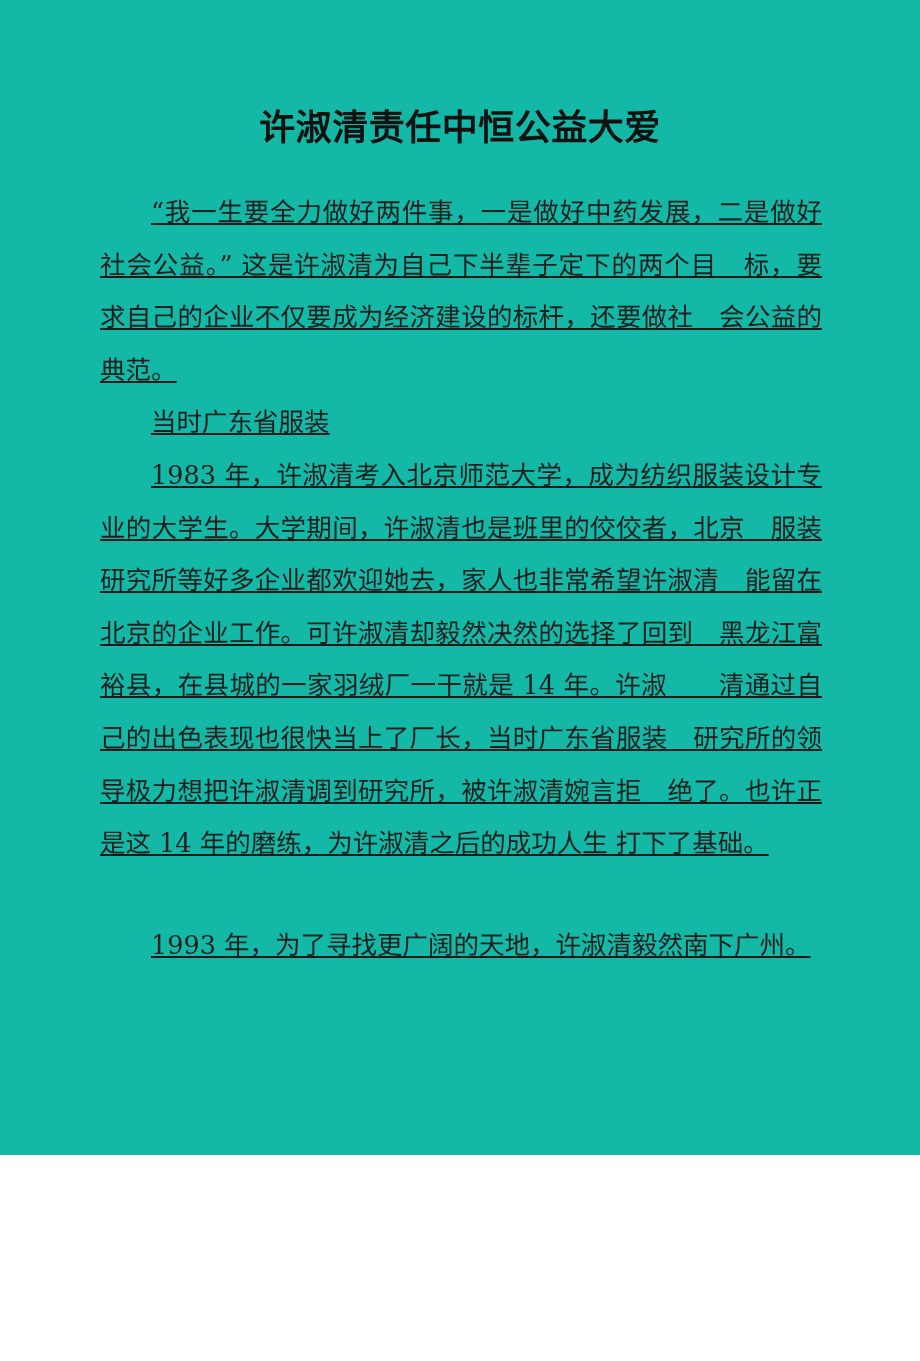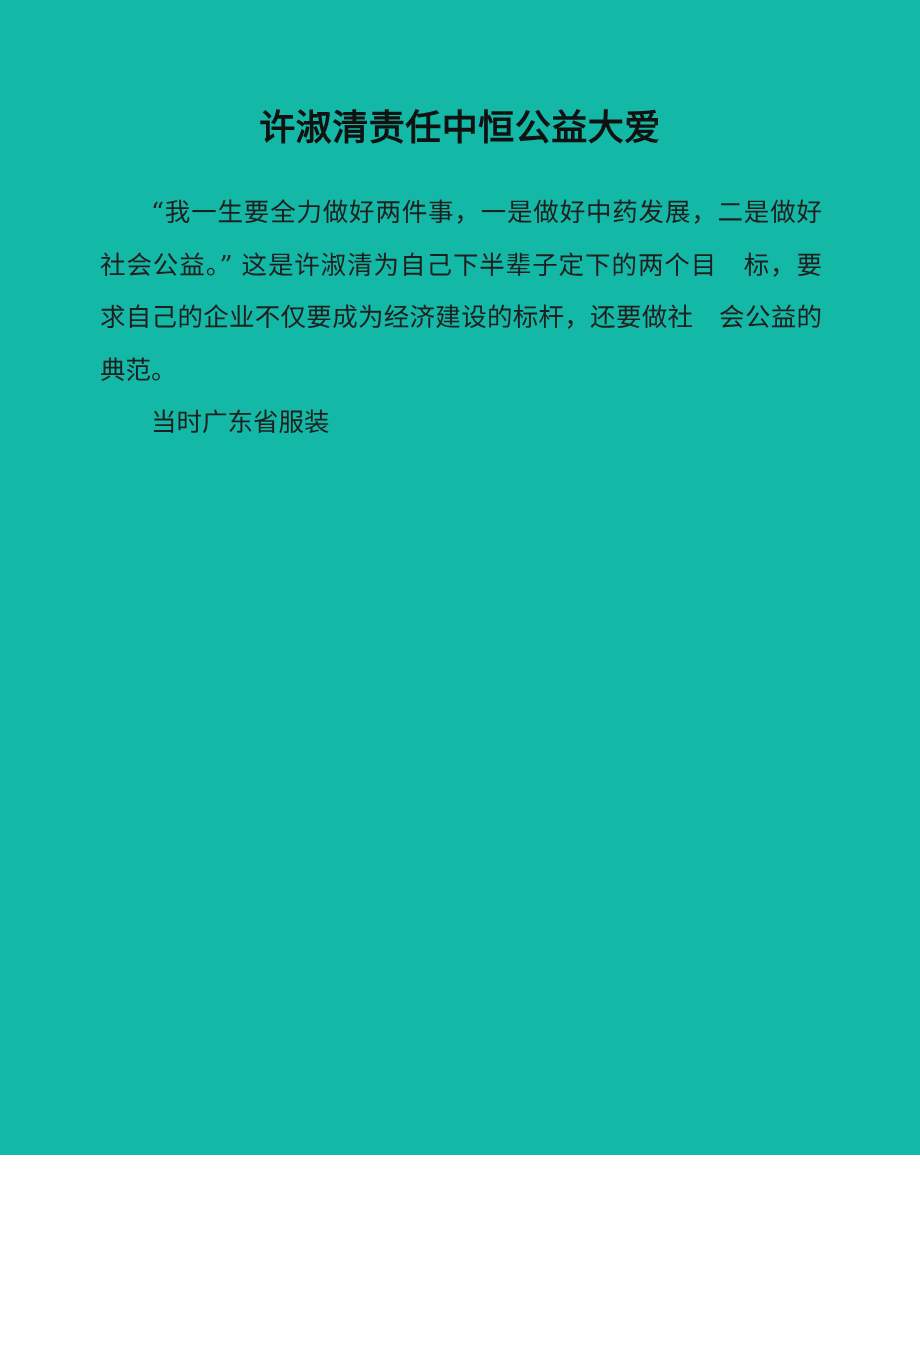--- a/index.html
+++ b/index.html
@@ -34,20 +34,21 @@
     font-weight: 700;
     letter-spacing: 0.5px;
     color: #111111;
     font-family: "DejaVu Sans", "Liberation Sans", sans-serif;
   }
   .body-block {
     position: absolute;
     top: 186px;
     left: 100px;
     width: 722px;
+    text-decoration: underline;
   }
   .para {
     margin: 0;
     font-size: 25.5px;
     line-height: 52.6px;
     text-align: justify;
     text-justify: inter-ideograph;
     text-indent: 2em;
     color: #1f1f1f;
     word-break: break-all;
@@ -71,17 +72,19 @@
 
   <h1 class="doc-title">许淑清责任中恒公益大爱</h1>
 
   <div class="body-block">
 
     <p class="para">“我一生要全力做好两件事，一是做好中药发展，二是做好社会公益。” 这是许淑清为自己下半辈子定下的两个目　标，要求自己的企业不仅要成为经济建设的标杆，还要做社　会公益的典范。</p>
 
     <p class="subhead">当时广东省服装</p>
 
 
+    <p class="para">1983 年，许淑清考入北京师范大学，成为纺织服装设计专业的大学生。大学期间，许淑清也是班里的佼佼者，北京　服装研究所等好多企业都欢迎她去，家人也非常希望许淑清　能留在北京的企业工作。可许淑清却毅然决然的选择了回到　黑龙江富裕县，在县城的一家羽绒厂一干就是 14 年。许淑　　清通过自己的出色表现也很快当上了厂长，当时广东省服装　研究所的领导极力想把许淑清调到研究所，被许淑清婉言拒　绝了。也许正是这 14 年的磨练，为许淑清之后的成功人生 打下了基础。</p>
 
+    <p class="para spaced-before">1993 年，为了寻找更广阔的天地，许淑清毅然南下广州。</p>
 
   </div>
 
 </div>
 
 </body></html>

